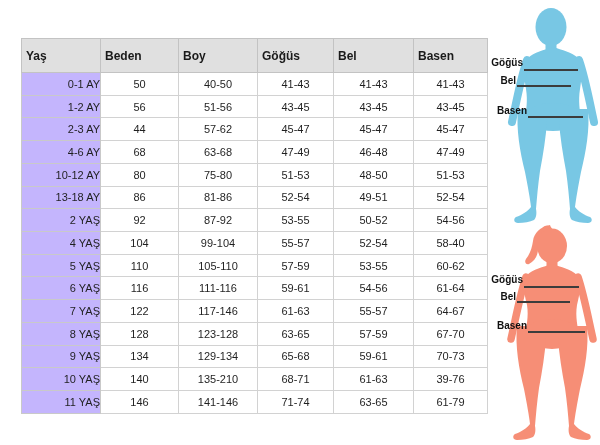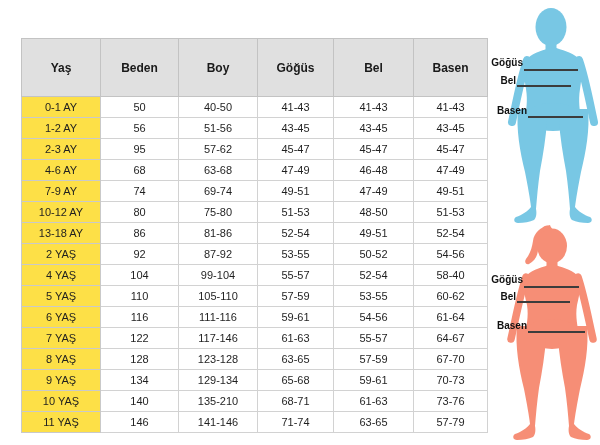--- a/index.html
+++ b/index.html
@@ -7,27 +7,27 @@
     position:relative; width:600px; height:445px; background:#ffffff;
     font-family:"Liberation Sans", sans-serif; overflow:hidden;
   }
   
   table.size-table{
     position:absolute; left:21px; top:38px; width:466px; height:376px;
     border-collapse:collapse; table-layout:fixed;
   }
   table.size-table th{
     background:#e0e0e0; color:#1a1a1a; font-size:12px; font-weight:bold;
-    height:25px; border:1px solid #c3c3c3; text-align:center; padding:16px;
+    height:25px; border:1px solid #c3c3c3; text-align:left; padding:4px;
   }
   table.size-table td{
     background:#ffffff; color:#1f1f1f; font-size:11px; text-align:center;
     border:1px solid #d2d2d2; padding:0; height:20px;
   }
-  table.size-table td.rowlabel{ background:#fde047; border-color:#c9c9c9; }
+  table.size-table td.rowlabel{ background:#c4b5fd; border-color:#c9c9c9;text-align:right; }
   
   .fig{ position:absolute; width:100px; }
   .fig-boy{ left:500px; top:7px; height:222px; }
   .fig-girl{ left:500px; top:225px; height:218px; }
   .fig svg{ display:block; width:100%; height:100%; }
   
   .m-label{
     position:absolute; font-size:10px; line-height:10px; font-weight:bold;
     color:#101010; text-align:right; white-space:nowrap;
   }
@@ -81,43 +81,35 @@
         <tr>
           <td class="rowlabel">1-2 AY</td>
           <td>56</td>
           <td>51-56</td>
           <td>43-45</td>
           <td>43-45</td>
           <td>43-45</td>
         </tr>
         <tr>
           <td class="rowlabel">2-3 AY</td>
-          <td>95</td>
+          <td>44</td>
           <td>57-62</td>
           <td>45-47</td>
           <td>45-47</td>
           <td>45-47</td>
         </tr>
         <tr>
           <td class="rowlabel">4-6 AY</td>
           <td>68</td>
           <td>63-68</td>
           <td>47-49</td>
           <td>46-48</td>
           <td>47-49</td>
         </tr>
         <tr>
-          <td class="rowlabel">7-9 AY</td>
-          <td>74</td>
-          <td>69-74</td>
-          <td>49-51</td>
-          <td>47-49</td>
-          <td>49-51</td>
-        </tr>
-        <tr>
           <td class="rowlabel">10-12 AY</td>
           <td>80</td>
           <td>75-80</td>
           <td>51-53</td>
           <td>48-50</td>
           <td>51-53</td>
         </tr>
         <tr>
           <td class="rowlabel">13-18 AY</td>
           <td>86</td>
@@ -181,29 +173,29 @@
           <td>65-68</td>
           <td>59-61</td>
           <td>70-73</td>
         </tr>
         <tr>
           <td class="rowlabel">10 YAŞ</td>
           <td>140</td>
           <td>135-210</td>
           <td>68-71</td>
           <td>61-63</td>
-          <td>73-76</td>
+          <td>39-76</td>
         </tr>
         <tr>
           <td class="rowlabel">11 YAŞ</td>
           <td>146</td>
           <td>141-146</td>
           <td>71-74</td>
           <td>63-65</td>
-          <td>57-79</td>
+          <td>61-79</td>
         </tr>
       </tbody>
   </table>
 
   <div class="fig fig-boy">
     <svg viewBox="0 0 100 222">
       <g fill="#78c7e4">
         <ellipse cx="51" cy="20" rx="15.5" ry="19"></ellipse>
         <rect x="45.5" y="30" width="11" height="14"></rect>
         <path d="M53,40 C44,43 34,45 28,51 C23,58 24,70 26,82 C28,94 26,104 25,112 L81,112 C80,104 78,94 80,82 C82,70 83,58 78,51 C72,45 62,43 53,40 Z"></path>

